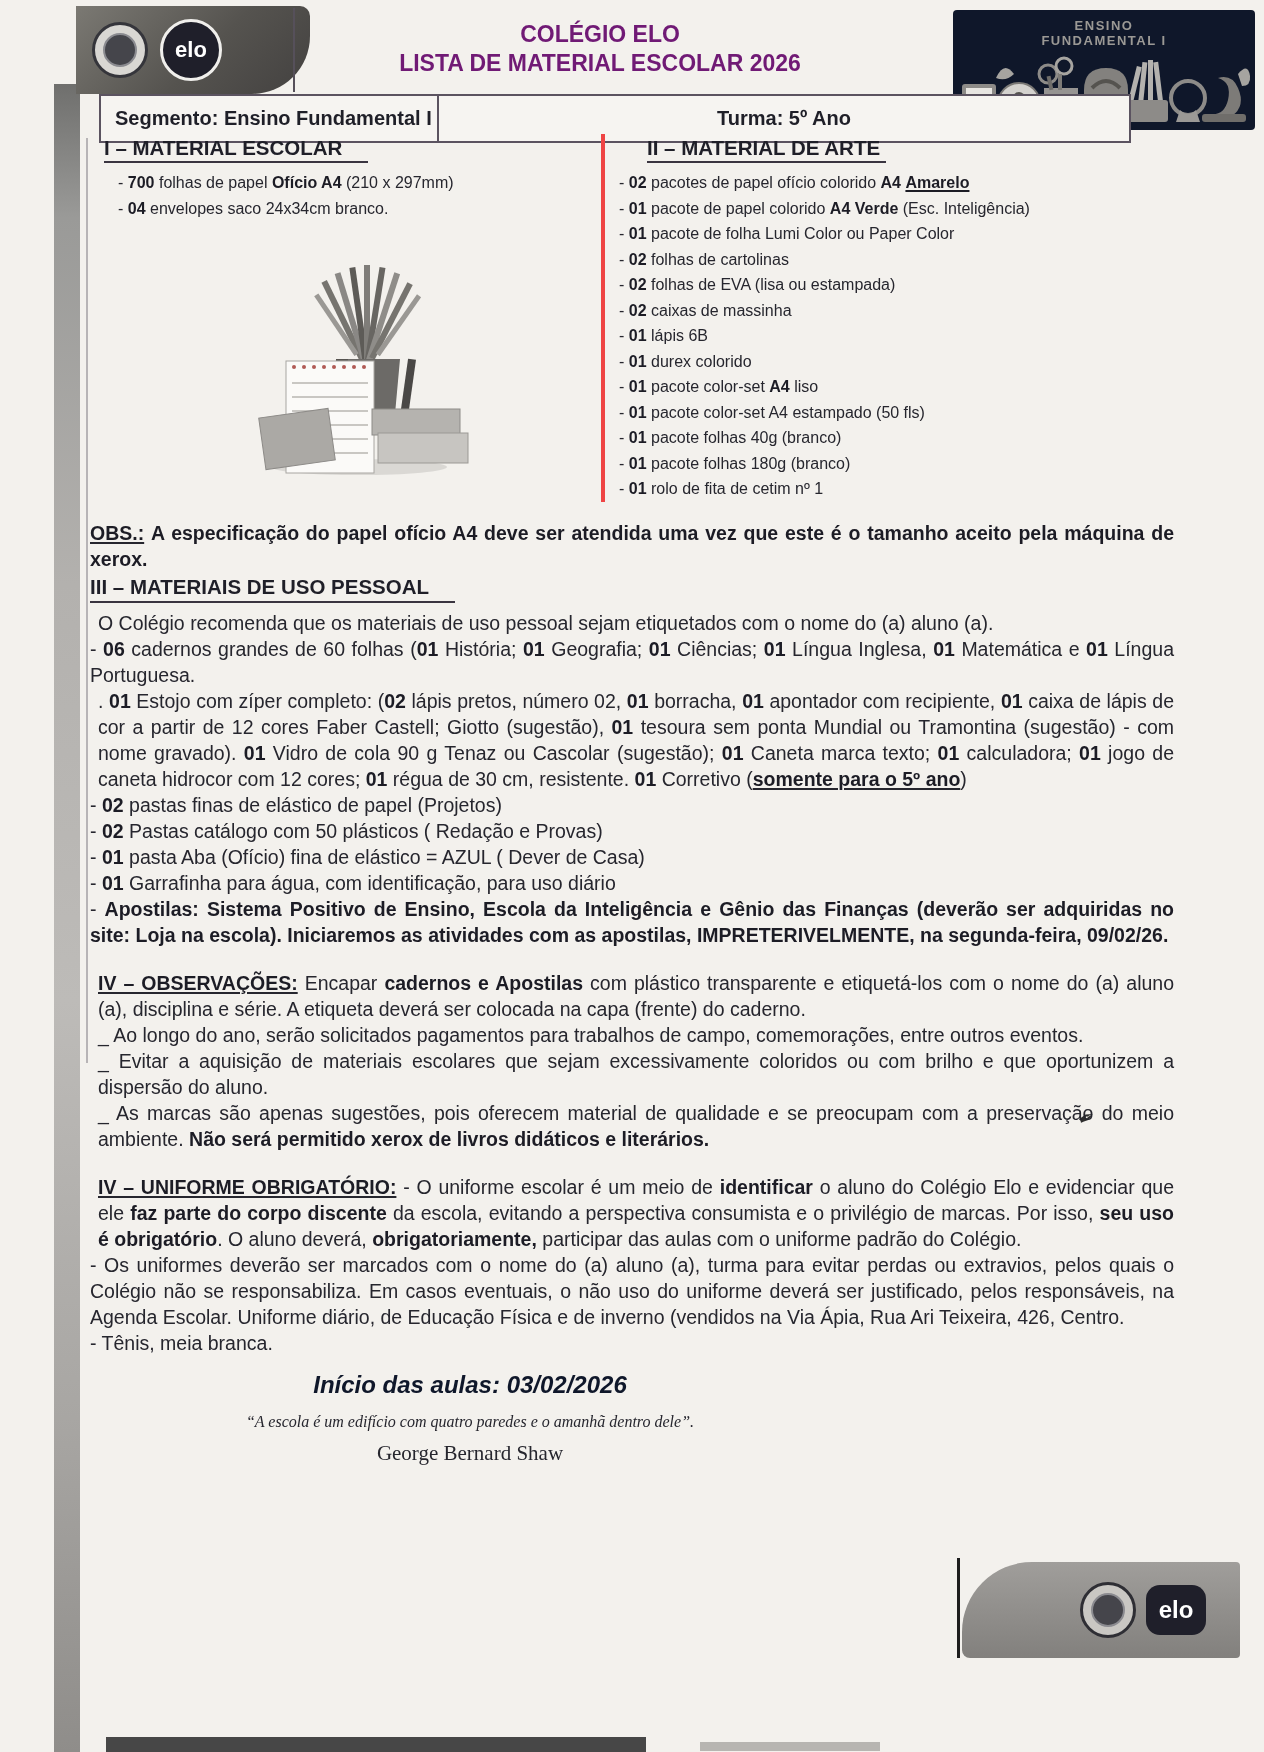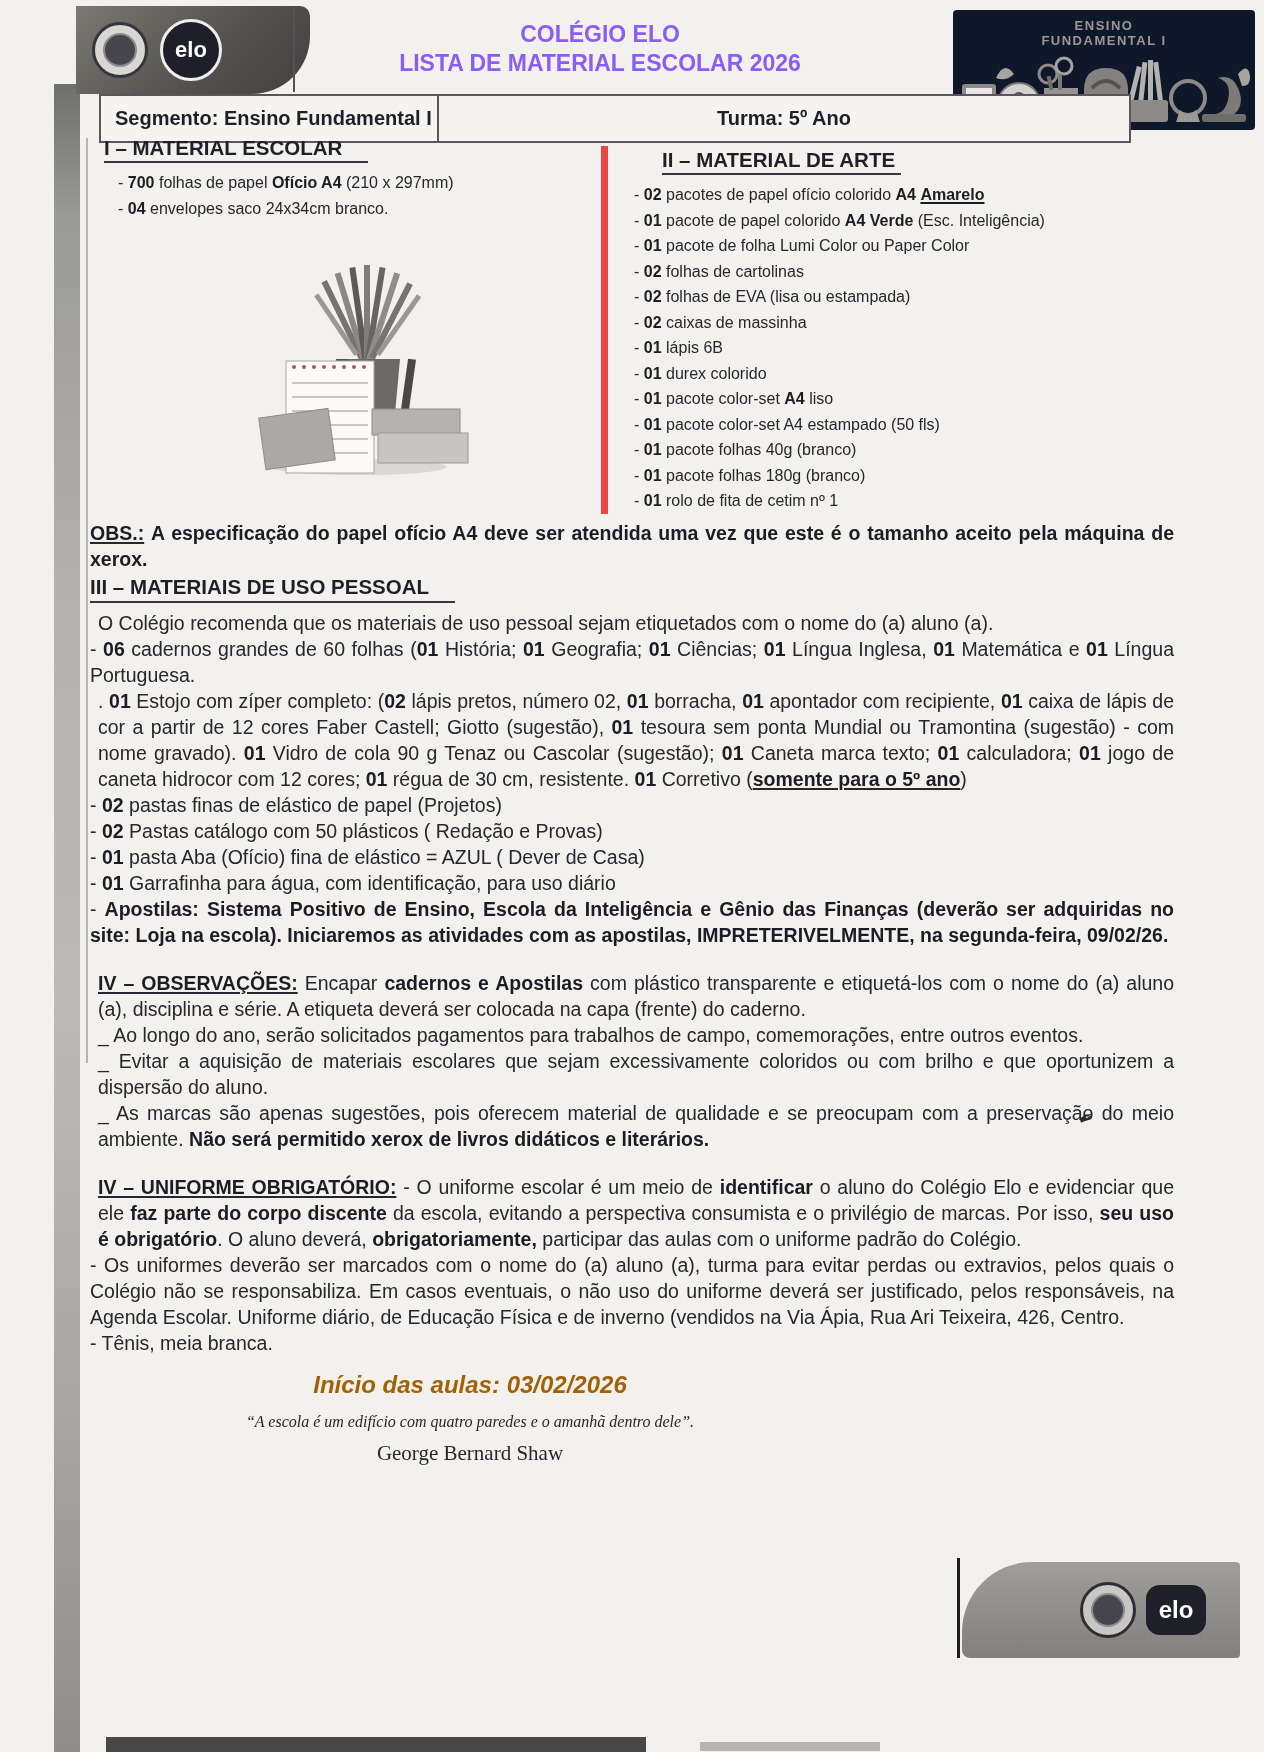--- a/index.html
+++ b/index.html
@@ -18,53 +18,53 @@
   .header-logo{position:absolute;left:76px;top:6px;width:234px;height:88px;
       background:linear-gradient(135deg,#7b7973,#55534f 55%,#434140);
       border-radius:0 10px 58px 0;display:flex;align-items:center;gap:12px;padding-left:16px;box-sizing:border-box;}
   .seal{width:50px;height:50px;border-radius:50%;background:#d9d7d3;border:3px solid #35353b;
       display:flex;align-items:center;justify-content:center;}
   .seal-inner{width:30px;height:30px;border-radius:50%;background:#45454b;border:2px solid #8b8b90;}
   .elo-badge{width:56px;height:56px;border-radius:50%;background:#1f1f2a;border:3px solid #f0efec;
       display:flex;align-items:center;justify-content:center;color:#fff;font-weight:bold;font-size:22px;}
   .header-vline{position:absolute;left:293px;top:8px;width:2px;height:84px;background:#56505a;}
   .title-block{position:absolute;left:330px;top:20px;width:540px;text-align:center;}
-  .title-block .t{font-size:23px;font-weight:bold;line-height:29px;color:#8b5cf6;}
+  .title-block .t{font-size:23px;font-weight:bold;line-height:29px;color:#701a75;}
 
   .collage{position:absolute;left:953px;top:10px;width:302px;height:120px;background:#0f172a;
       border-radius:4px;text-align:center;overflow:hidden;}
   .collage .cap{font-size:13px;font-weight:bold;letter-spacing:1.5px;color:#9b9995;margin-top:8px;line-height:15px;white-space:pre-line;}
 
   
   .info-bar{position:absolute;left:99px;top:94px;width:1032px;height:49px;border:2px solid #5b5360;
       background:#f6f4f1;display:flex;box-sizing:border-box;font-size:20px;font-weight:bold;color:#1f1f28;}
   .info-left{width:338px;border-right:2px solid #5b5360;display:flex;align-items:center;padding-left:14px;box-sizing:border-box;}
   .info-right{flex:1;display:flex;align-items:center;justify-content:center;}
 
   
   .cols{position:absolute;left:96px;top:134px;width:1078px;display:flex;}
   .col-left{width:505px;box-sizing:border-box;padding-left:8px;}
-  .col-right{flex:1;border-left:7px solid #ef4444;padding-left:12px;box-sizing:border-box;margin-top:12px;}
+  .col-right{flex:1;border-left:4px solid #ef4444;box-sizing:border-box;}
   .sec-title{display:inline-block;font-size:20.5px;font-weight:bold;color:#1f1f28;
       border-bottom:2.5px solid #3a3540;padding:0 26px 1px 0;margin:2px 0 7px 0;}
   .sec-title.center{margin-left:42px;padding-right:6px;}
   ul.mat{list-style:none;margin:0;padding:0 0 0 14px;}
   ul.mat li{font-size:16px;line-height:25.5px;color:#26262e;}
   .pencil-img{margin:42px 0 0 140px;}
 
   
   .flow{position:absolute;left:90px;top:520px;width:1084px;font-size:19.5px;line-height:26px;
       text-align:justify;color:#26262e;}
   .flow p{margin:0;}
   .p-obs{font-weight:bold;}
   .t3{margin:20px 0 6px 10px;}
   .indent{padding-left:8px;}
   .mt{margin-top:22px !important;}
   .center-line{width:760px;text-align:center;}
-  .inicio{margin-top:16px !important;font-size:24px;font-weight:bold;font-style:italic;color:#a16207;}
+  .inicio{margin-top:16px !important;font-size:24px;font-weight:bold;font-style:italic;color:#0f172a;}
   .quote{font-family:"Liberation Serif",serif;font-style:italic;font-size:16px;margin-top:8px !important;line-height:32px;}
   .attrib{font-family:"Liberation Serif",serif;font-size:21px;margin-top:2px !important;}
 
   b{color:#1c1c25;}
   u{text-decoration-thickness:2px;text-underline-offset:2px;}
 
   
   .footer-vline{position:absolute;left:957px;top:1558px;width:3px;height:100px;background:#1d1d1d;}
   .footer-banner{position:absolute;left:962px;top:1562px;width:278px;height:96px;
       background:linear-gradient(#a09e9b,#82807d);border-radius:70px 4px 4px 8px;

